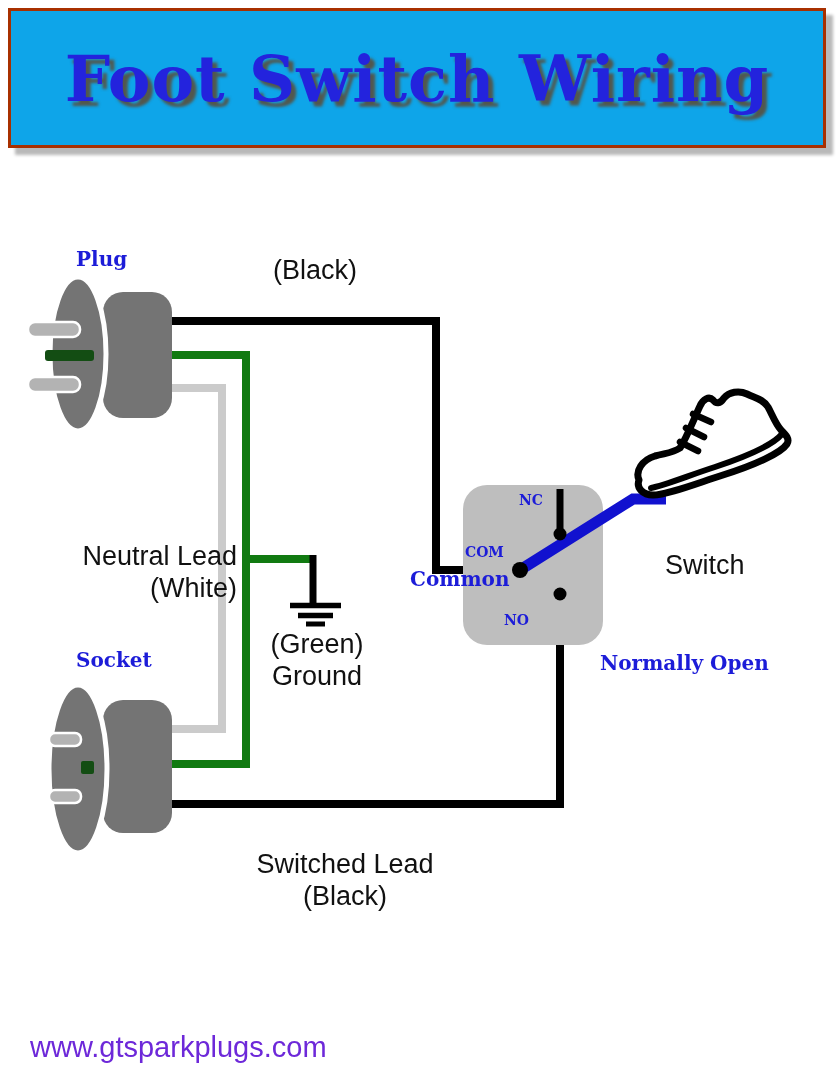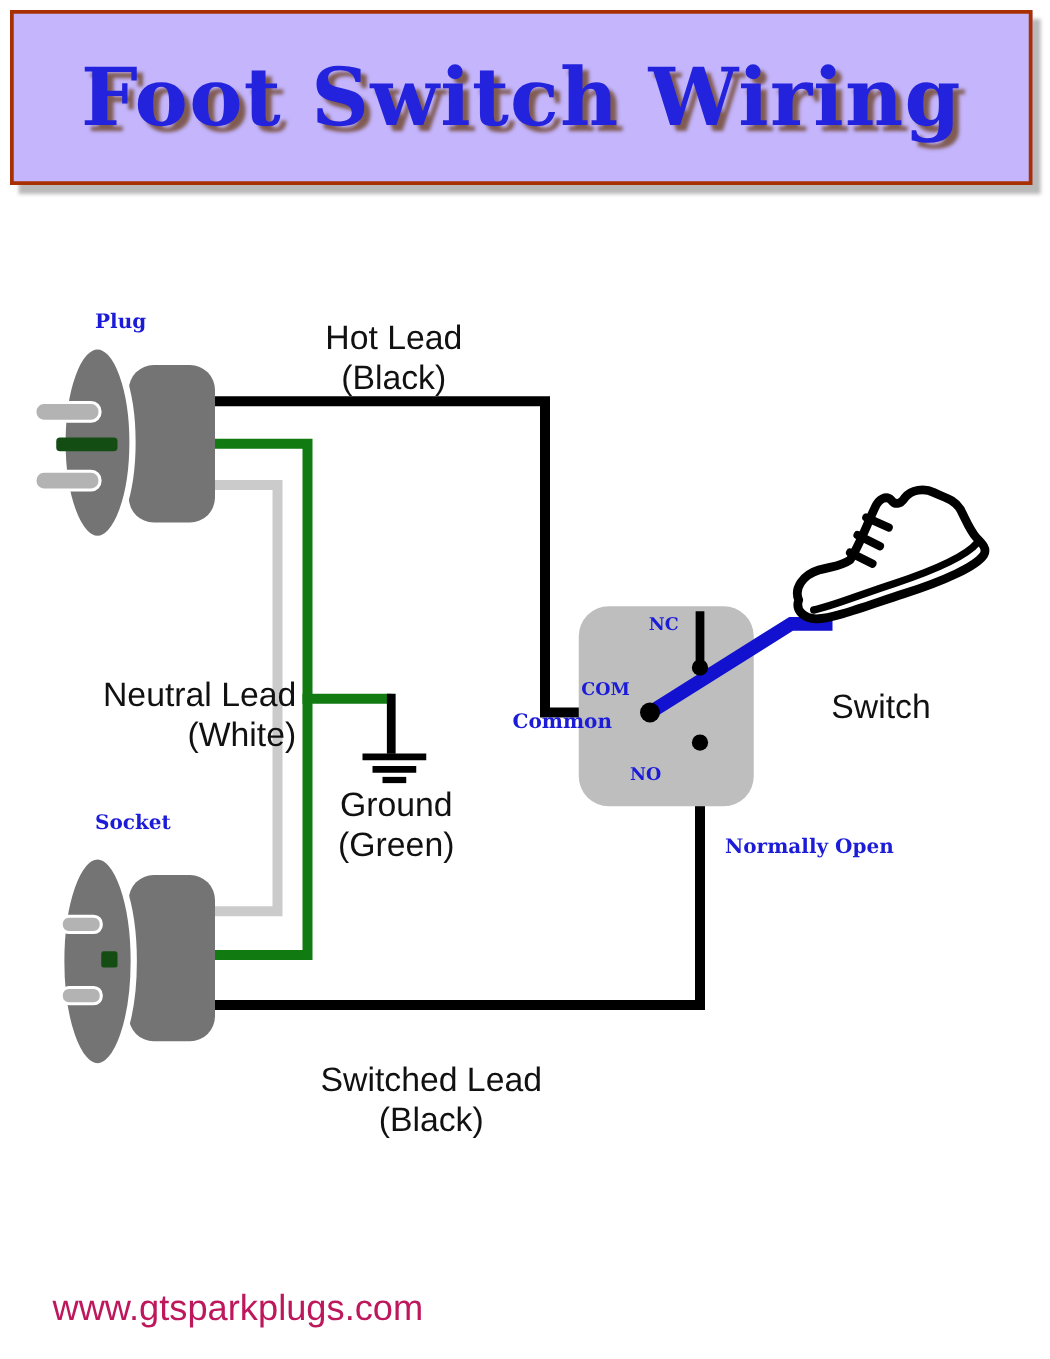--- a/index.html
+++ b/index.html
@@ -2,42 +2,42 @@
 <html><head>
 <meta charset="utf-8">
 <style>
   html,body{margin:0;padding:0;}
   body{
     width:840px;height:1087px;position:relative;background:#ffffff;
     font-family:"Liberation Sans",sans-serif;overflow:hidden;
   }
   .banner{
     position:absolute;left:8px;top:8px;width:812px;height:134px;
-    background:#c4b5fd;border:3px solid #a83000;
+    background:#0ea5e9;border:3px solid #a83000;
     box-shadow:7px 7px 3px #b9b9b9;
     display:flex;align-items:center;justify-content:center;text-align:right;
   }
   .banner .title{
     font-family:"DejaVu Serif",serif;font-weight:bold;font-size:64px;
     color:#2323dd;letter-spacing:1px;white-space:nowrap;
     text-shadow:5px 5px 3px rgba(105,62,25,0.75);
   }
   svg.diagram{position:absolute;left:0;top:0;width:840px;height:1087px;}
   .lbl{position:absolute;white-space:nowrap;}
   .black-lbl{
     color:#111111;font-size:27px;line-height:1.18;text-align:center;
   }
   .black-lbl span{display:block;}
   .blue-lbl{
-    font-family:"DejaVu Serif",serif;font-weight:bold;font-size:16px;
+    font-family:"DejaVu Serif",serif;font-weight:bold;font-size:20px;
     color:#1c1cd8;
   }
   .term-lbl{font-size:14px;}
   .website{
-    position:absolute;left:30px;top:1031px;font-size:29px;color:#be185d;margin-left:12px;
+    position:absolute;left:30px;top:1031px;font-size:29px;color:#6d28d9;
   }
 </style>
 </head>
 <body>
 
 <div class="banner">
   <div class="title">Foot Switch Wiring</div>
 </div>
 
 <svg class="diagram" viewBox="0 0 840 1087">
@@ -88,46 +88,45 @@
     <path d="M167,49 C158,60 130,72 100,82 C75,90 48,101 36,103" stroke-width="6"></path>
     <line x1="78" y1="29" x2="96" y2="37" stroke-width="6.5"></line>
     <line x1="71" y1="43" x2="89" y2="52" stroke-width="6.5"></line>
     <line x1="65" y1="57" x2="83" y2="66" stroke-width="6.5"></line>
   </g>
 </svg>
 
 <div class="lbl blue-lbl" style="left:76px;top:247px;">Plug</div>
 
 <div class="lbl black-lbl" style="left:215px;top:255px;width:200px;">
-  <span>Hot Lead</span>
   <span>(Black)</span>
 </div>
 
 <div class="lbl black-lbl" style="left:37px;top:541px;width:200px;text-align:right;">
   <span>Neutral Lead</span>
   <span>(White)</span>
 </div>
 
 <div class="lbl blue-lbl" style="left:76px;top:648px;">Socket</div>
 
 <div class="lbl black-lbl" style="left:217px;top:629px;width:200px;">
+  <span>(Green)</span>
   <span>Ground</span>
-  <span>(Green)</span>
 </div>
 
 <div class="lbl black-lbl" style="left:245px;top:814px;width:200px;margin-top:35px;">
   <span>Switched Lead</span>
   <span>(Black)</span>
 </div>
 
 <div class="lbl black-lbl" style="left:641px;top:550px;margin-left:24px;">Switch</div>
 
 <div class="lbl blue-lbl" style="left:366px;top:567px;margin-left:44px;">Common</div>
 
-<div class="lbl blue-lbl" style="left:580px;top:651px;margin-top:16px;">Normally Open</div>
+<div class="lbl blue-lbl" style="left:600px;top:651px;">Normally Open</div>
 
 <div class="lbl blue-lbl term-lbl" style="left:519px;top:492px;">NC</div>
 
 <div class="lbl blue-lbl term-lbl" style="left:465px;top:544px;">COM</div>
 
 <div class="lbl blue-lbl term-lbl" style="left:504px;top:612px;text-align:center;">NO</div>
 
 <div class="website">www.gtsparkplugs.com</div>
 
 </body></html>

